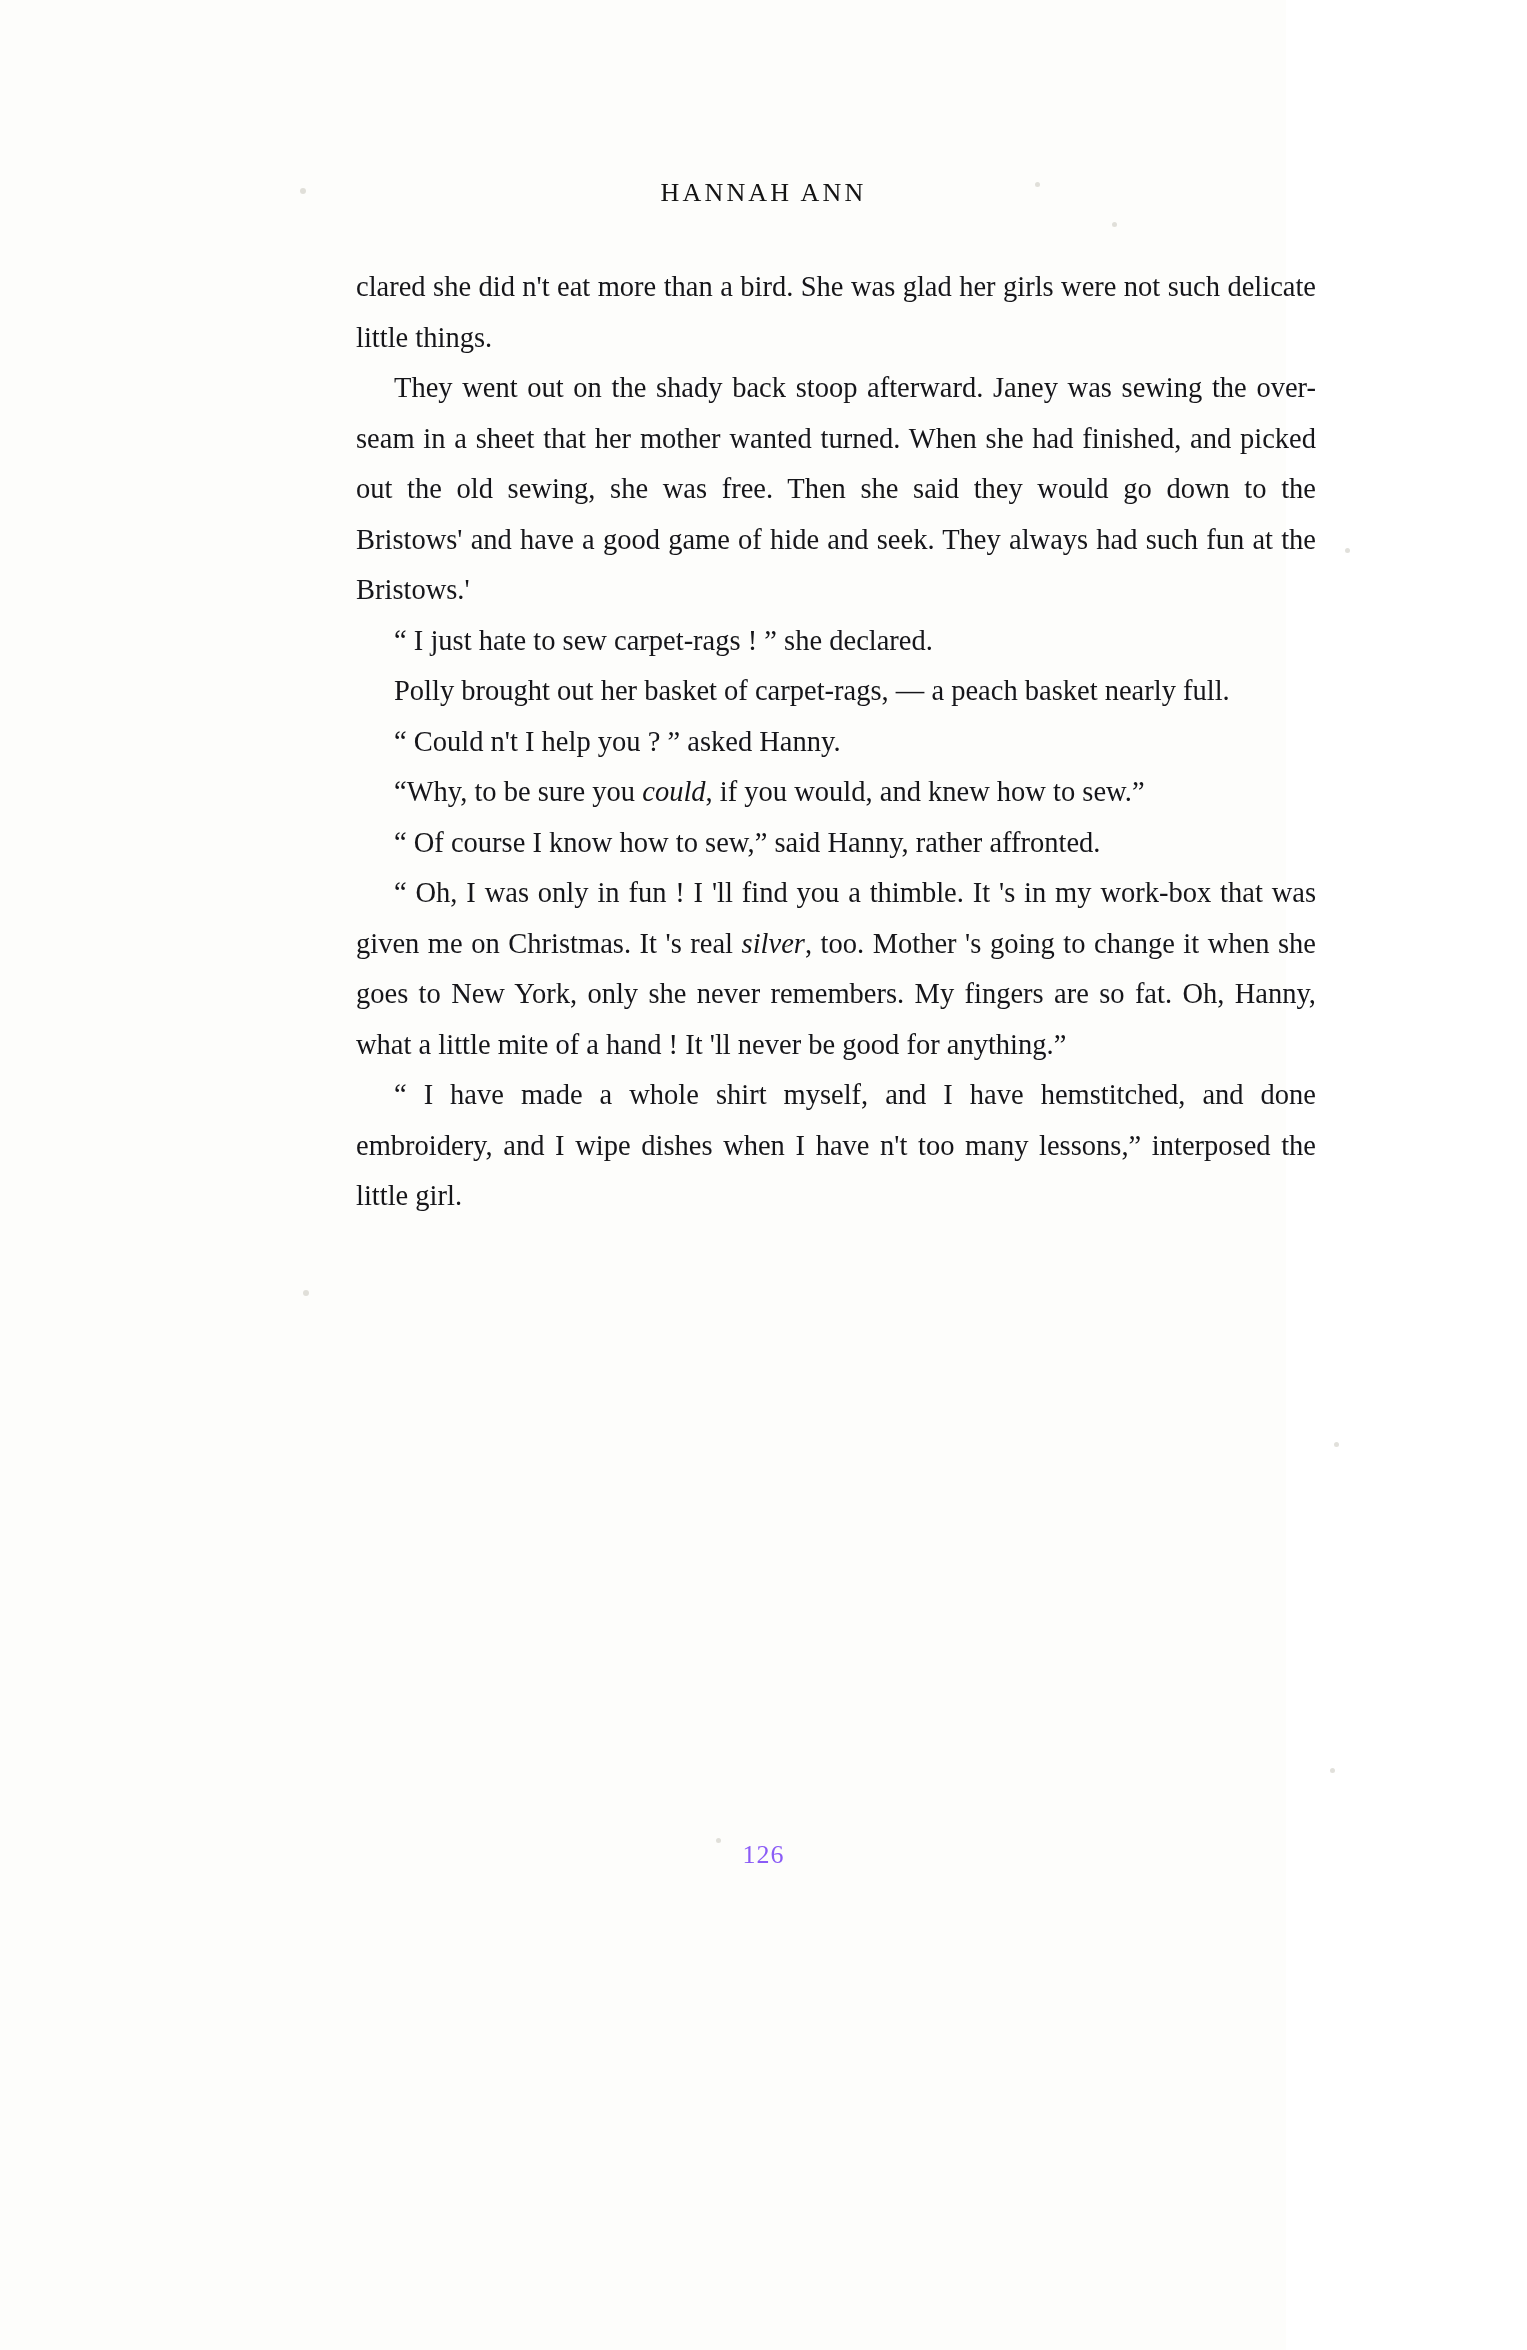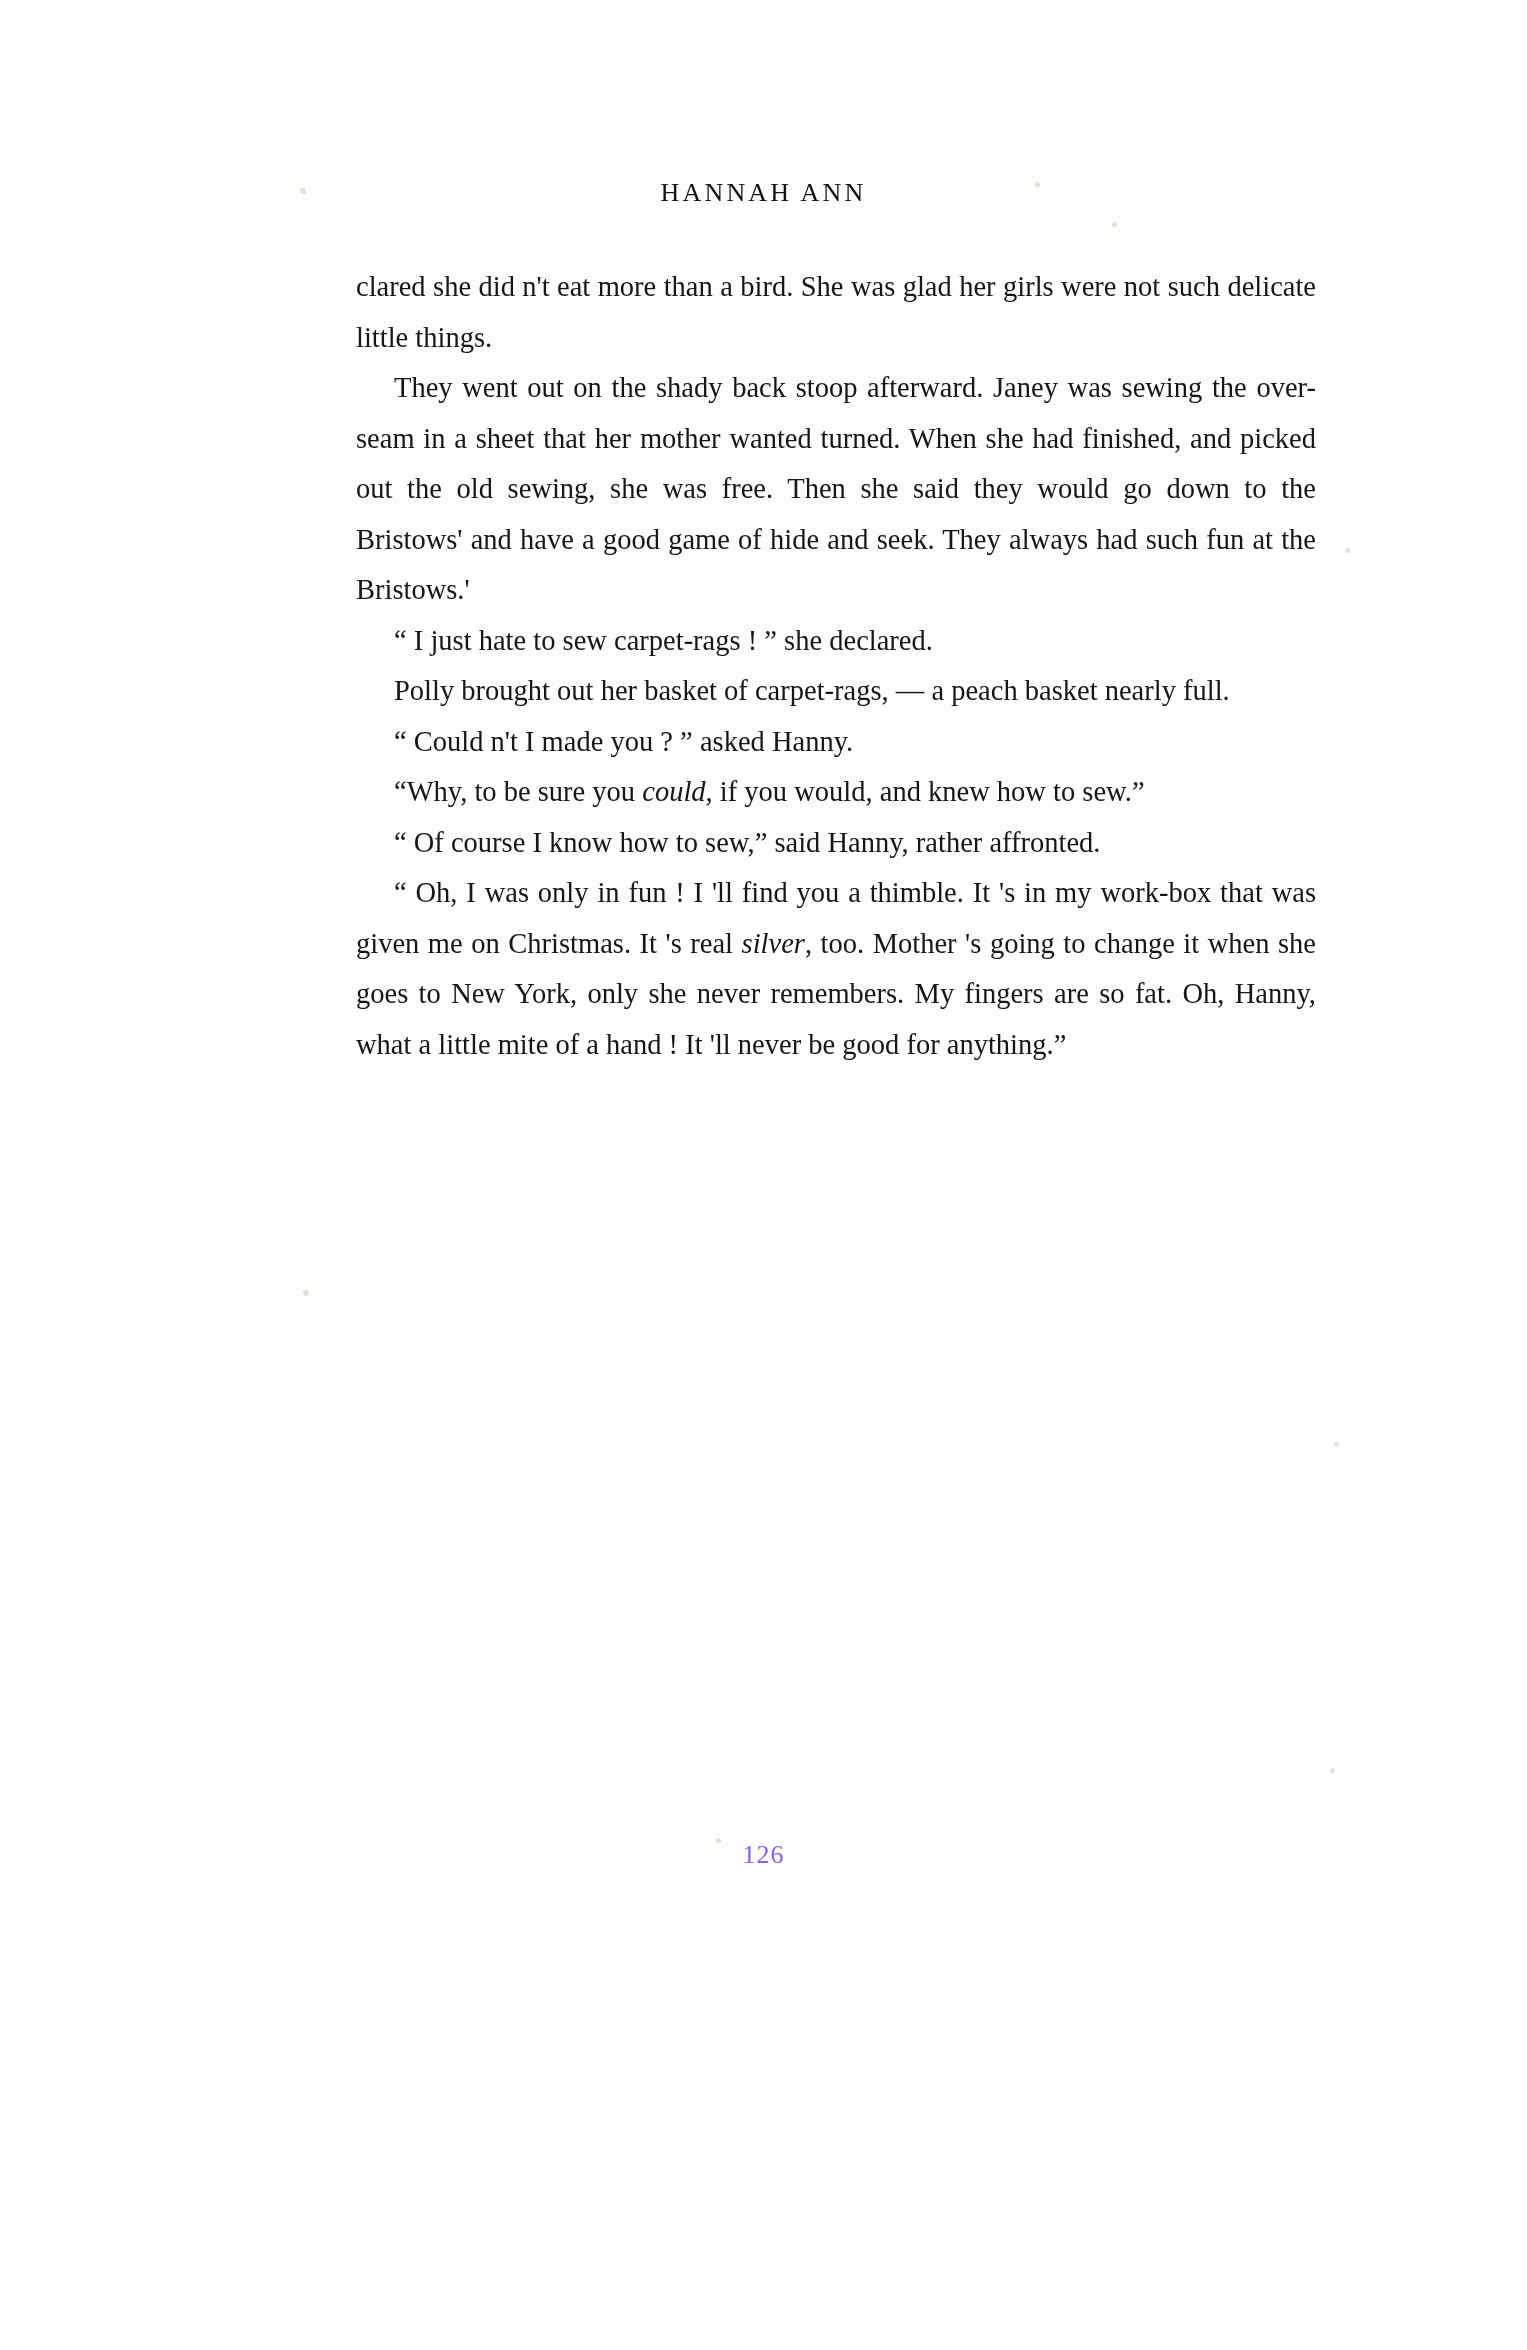--- a/index.html
+++ b/index.html
@@ -78,24 +78,25 @@
 
 <div class="page">
 
   <div class="running-head">HANNAH ANN</div>
 
   <div class="text-block" id="body-text">
       <p class="para noindent">clared she did n't eat more than a bird.  She was glad her girls were not such delicate little things.</p>
       <p class="para">They went out on the shady back stoop afterward.  Janey was sewing the over-seam in a sheet that her mother wanted turned.  When she had finished, and picked out the old sewing, she was free.  Then she said they would go down to the Bristows' and have a good game of hide and seek. They always had such fun at the Bristows.'</p>
       <p class="para">“ I just hate to sew carpet-rags ! ” she declared.</p>
       <p class="para">Polly brought out her basket of carpet-rags, — a peach basket nearly full.</p>
-      <p class="para">“ Could n't I made you ? ” asked Hanny.</p>
+      <p class="para">“ Could n't I help you ? ” asked Hanny.</p>
       <p class="para">“Why, to be sure you <em>could</em>, if you would, and knew how to sew.”</p>
       <p class="para">“ Of course I know how to sew,” said Hanny, rather affronted.</p>
       <p class="para">“ Oh, I was only in fun !   I 'll find you a thimble.  It 's in my work-box that was given me on Christmas.  It 's real <em>silver</em>, too.  Mother 's going to change it when she goes to New York, only she never remembers.  My fingers are so fat.  Oh, Hanny, what a little mite of a hand !  It 'll never be good for anything.”</p>
+      <p class="para">“ I have made a whole shirt myself, and I have hemstitched, and done embroidery, and I wipe dishes when I have n't too many lessons,” interposed the little girl.</p>
     </div>
 
   <div class="folio">126</div>
 
   <div class="speck" style="left:300px; top:188px; width:6px; height:6px;"></div>
   <div class="speck" style="left:1035px; top:182px; width:5px; height:5px;"></div>
   <div class="speck" style="left:1112px; top:222px; width:5px; height:5px;"></div>
   <div class="speck" style="left:303px; top:1290px; width:6px; height:6px;"></div>
   <div class="speck" style="left:1345px; top:548px; width:5px; height:5px;"></div>
   <div class="speck" style="left:1334px; top:1442px; width:5px; height:5px;"></div>

